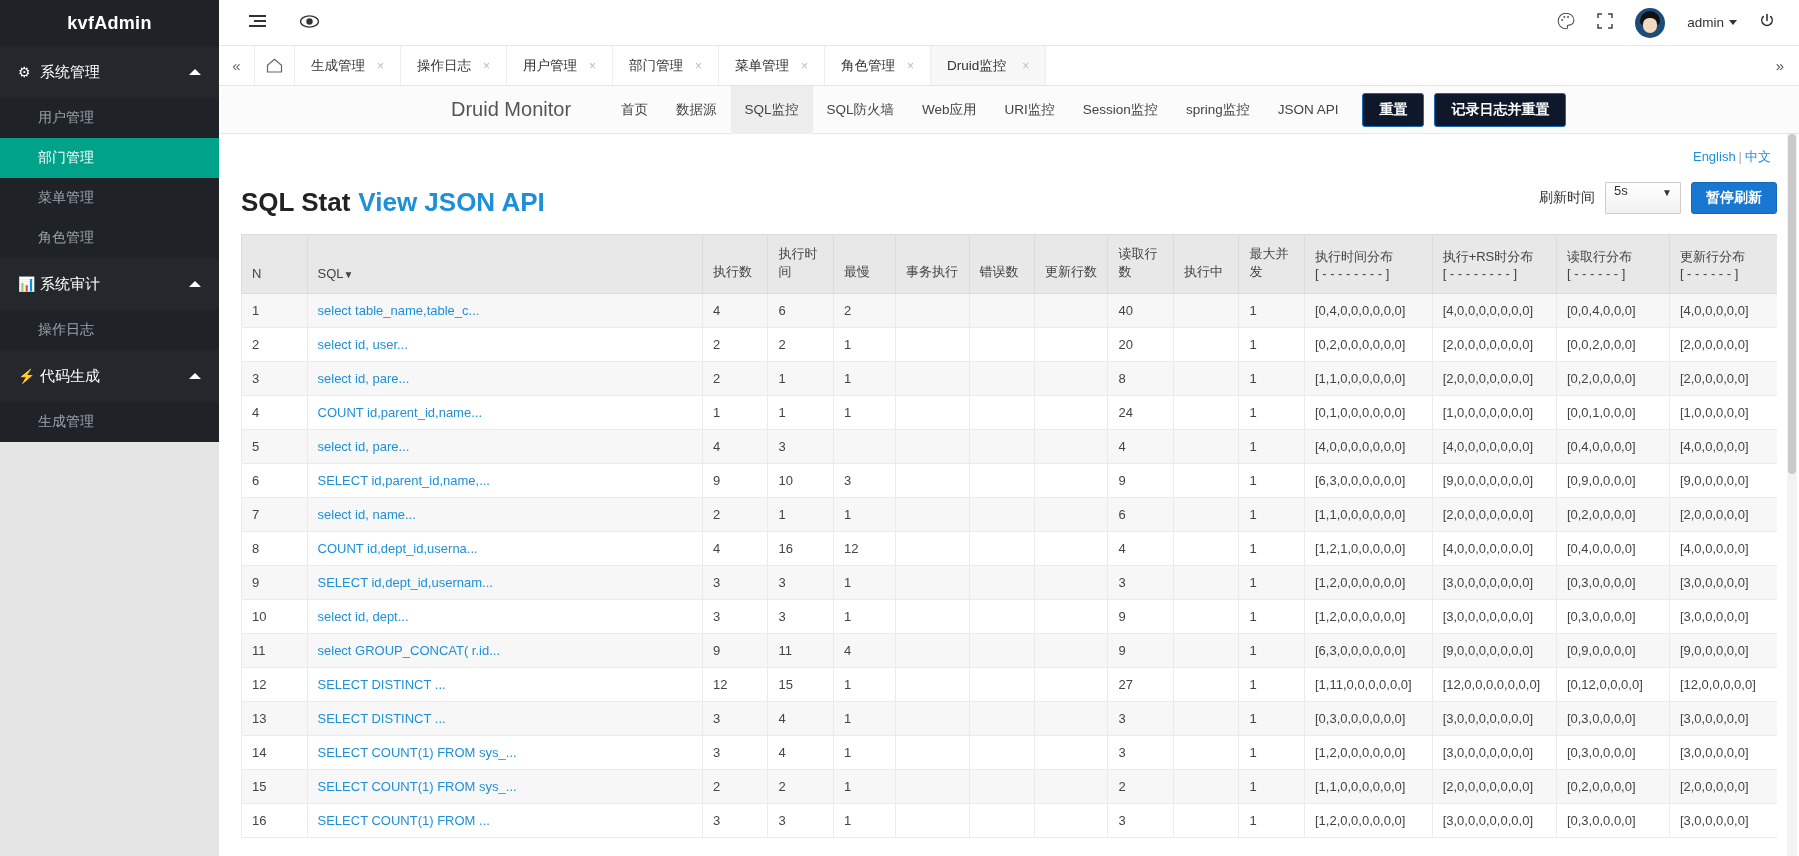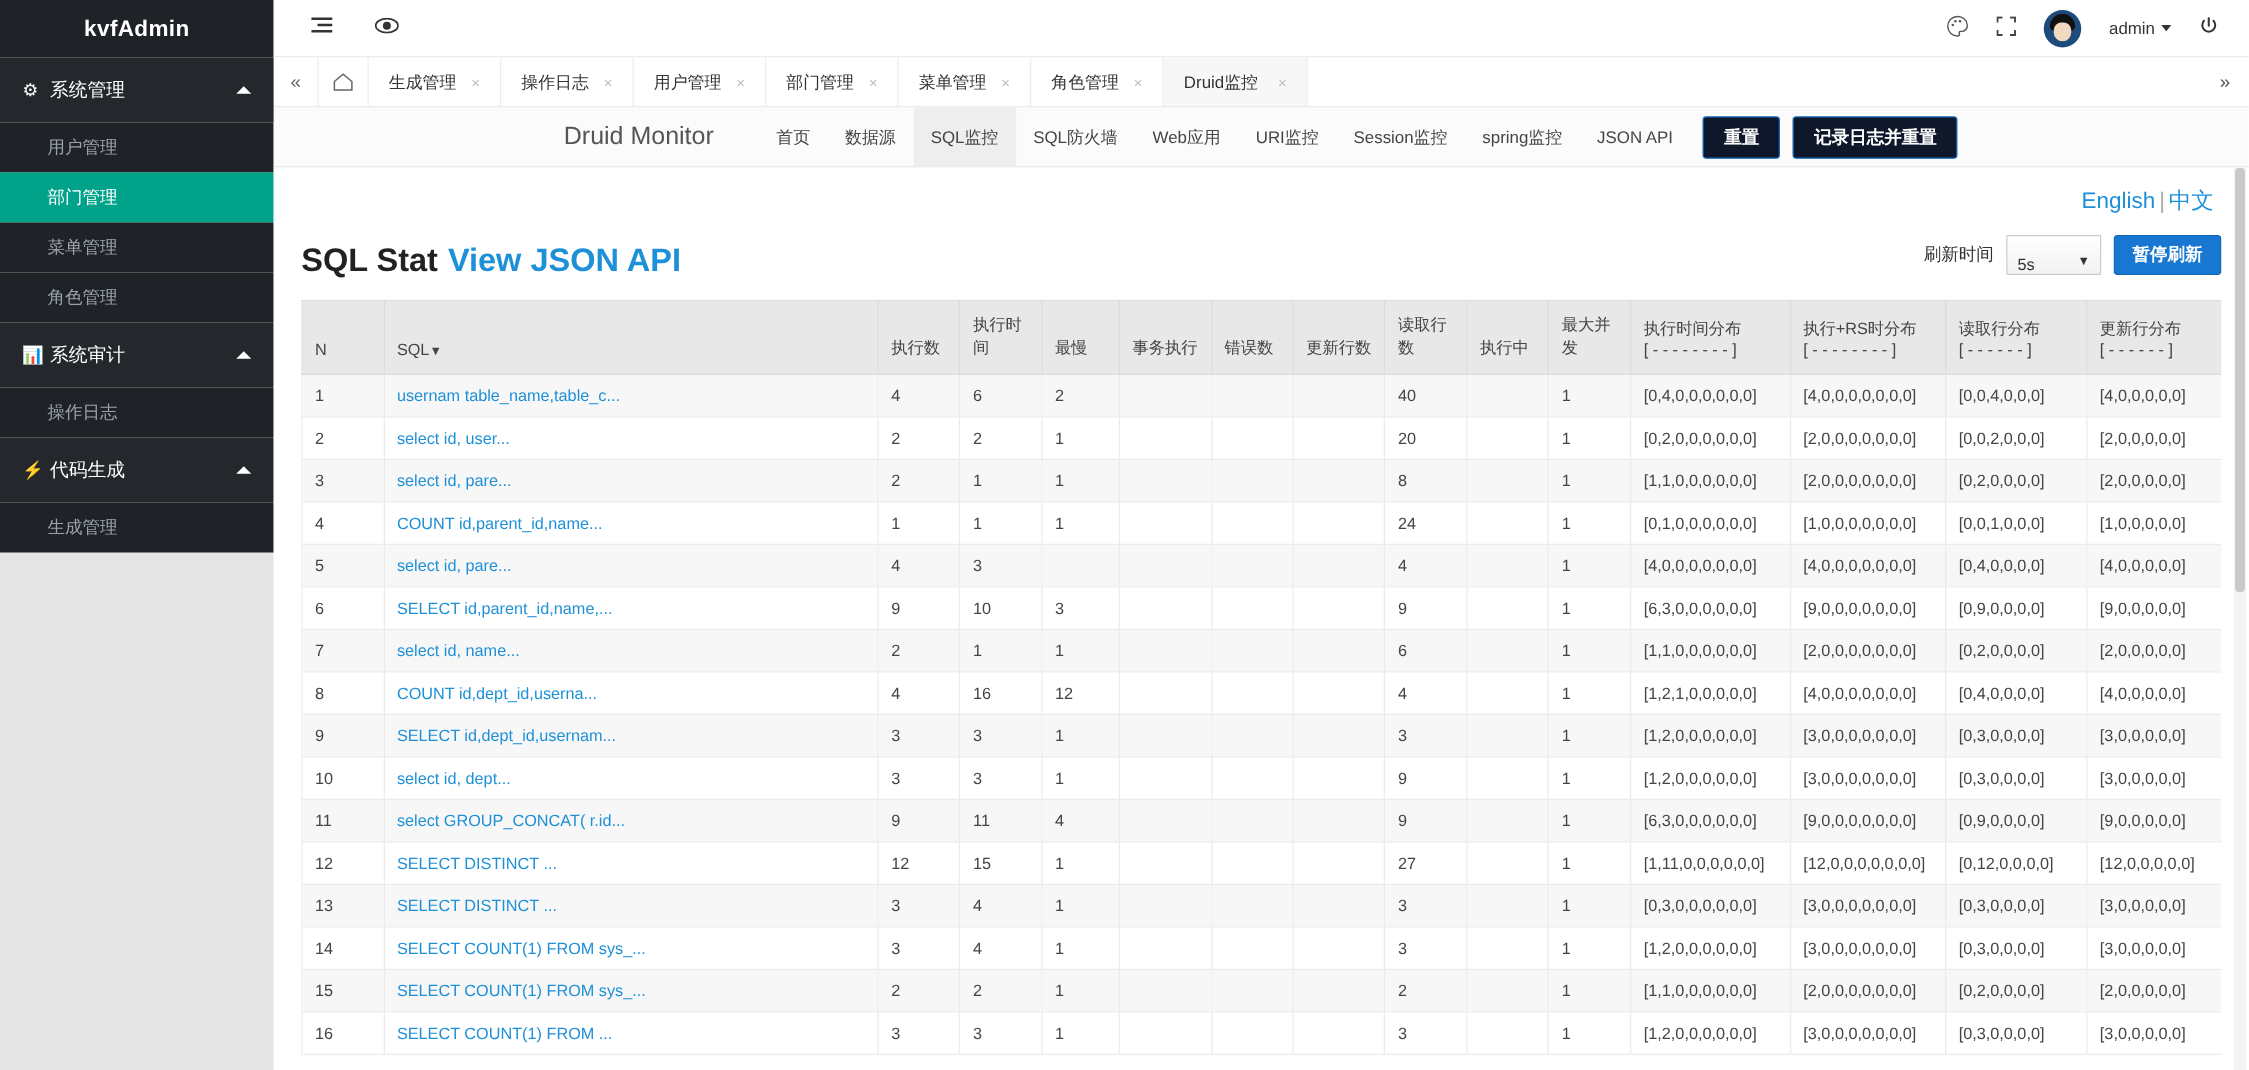--- a/index.html
+++ b/index.html
@@ -100,34 +100,34 @@
   }
   .dnav-item.active { background: #eeeeee; }
   .dbtn {
     background: #0f172a; color: #fff; font-size: 14px; font-weight: 600;
     padding: 7px 16px; border-radius: 3px; margin-left: 10px; cursor: pointer;
     border: 1px solid #136ab8; white-space: nowrap;
   }
 
   
   .content { flex: 1; overflow: hidden; background: #fff; padding: 0 22px; position: relative; }
-  .langbar { text-align: right; padding: 14px 6px 4px 0; font-size: 18px; }
+  .langbar { text-align: right; padding: 14px 6px 4px 0; font-size: 13px; }
   .langbar a { color: #1e90d8; text-decoration: none; cursor: pointer; }
   .langbar .sep { color: #aaa; margin: 0 3px; }
 
   .titlerow { display: flex; align-items: flex-end; margin-top: 12px; }
   .page-title { font-size: 26px; font-weight: bold; color: #222; }
   .page-title .api { color: #1e90d8; margin-left: 8px; cursor: pointer; }
   .titlerow .spacer { flex: 1; }
   .refresh-box { display: flex; align-items: center; gap: 10px; padding-bottom: 4px; }
   .refresh-label { font-size: 14px; color: #333; }
   .sel {
     width: 76px; height: 30px; border: 1px solid #ccc; border-radius: 1px;
     background: linear-gradient(#fff,#f2f2f2);
-    display: flex; align-items: flex-start; justify-content: space-between;
+    display: flex; align-items: flex-end; justify-content: space-between;
     padding: 15px 8px; font-size: 13px; color: #333; cursor: pointer;
   }
   .btn-pause {
     background: #1878d1; border: 1px solid #136ab8; color: #fff;
     font-size: 14px; font-weight: 600; padding: 6px 14px; border-radius: 3px; cursor: pointer;
   }
 
   
   .tablewrap { margin-top: 16px; overflow: hidden; }
   table.stat { border-collapse: collapse; width: 1542px; table-layout: fixed; }
@@ -365,21 +365,21 @@
                 <th><span>最大并发</span></th>
                 <th><span>执行时间分布</span><span class="dist">[ - - - - - - - - ]</span></th>
                 <th><span>执行+RS时分布</span><span class="dist">[ - - - - - - - - ]</span></th>
                 <th><span>读取行分布</span><span class="dist">[ - - - - - - ]</span></th>
                 <th><span>更新行分布</span><span class="dist">[ - - - - - - ]</span></th>
               </tr>
             </thead>
           <tbody id="tbody">
               <tr class="odd">
                 <td>1</td>
-                <td class="sql"><a>usernam table_name,table_c...</a></td>
+                <td class="sql"><a>select table_name,table_c...</a></td>
                 <td>4</td>
                 <td>6</td>
                 <td>2</td>
                 <td></td>
                 <td></td>
                 <td></td>
                 <td>40</td>
                 <td></td>
                 <td>1</td>
                 <td>[0,4,0,0,0,0,0,0]</td>

